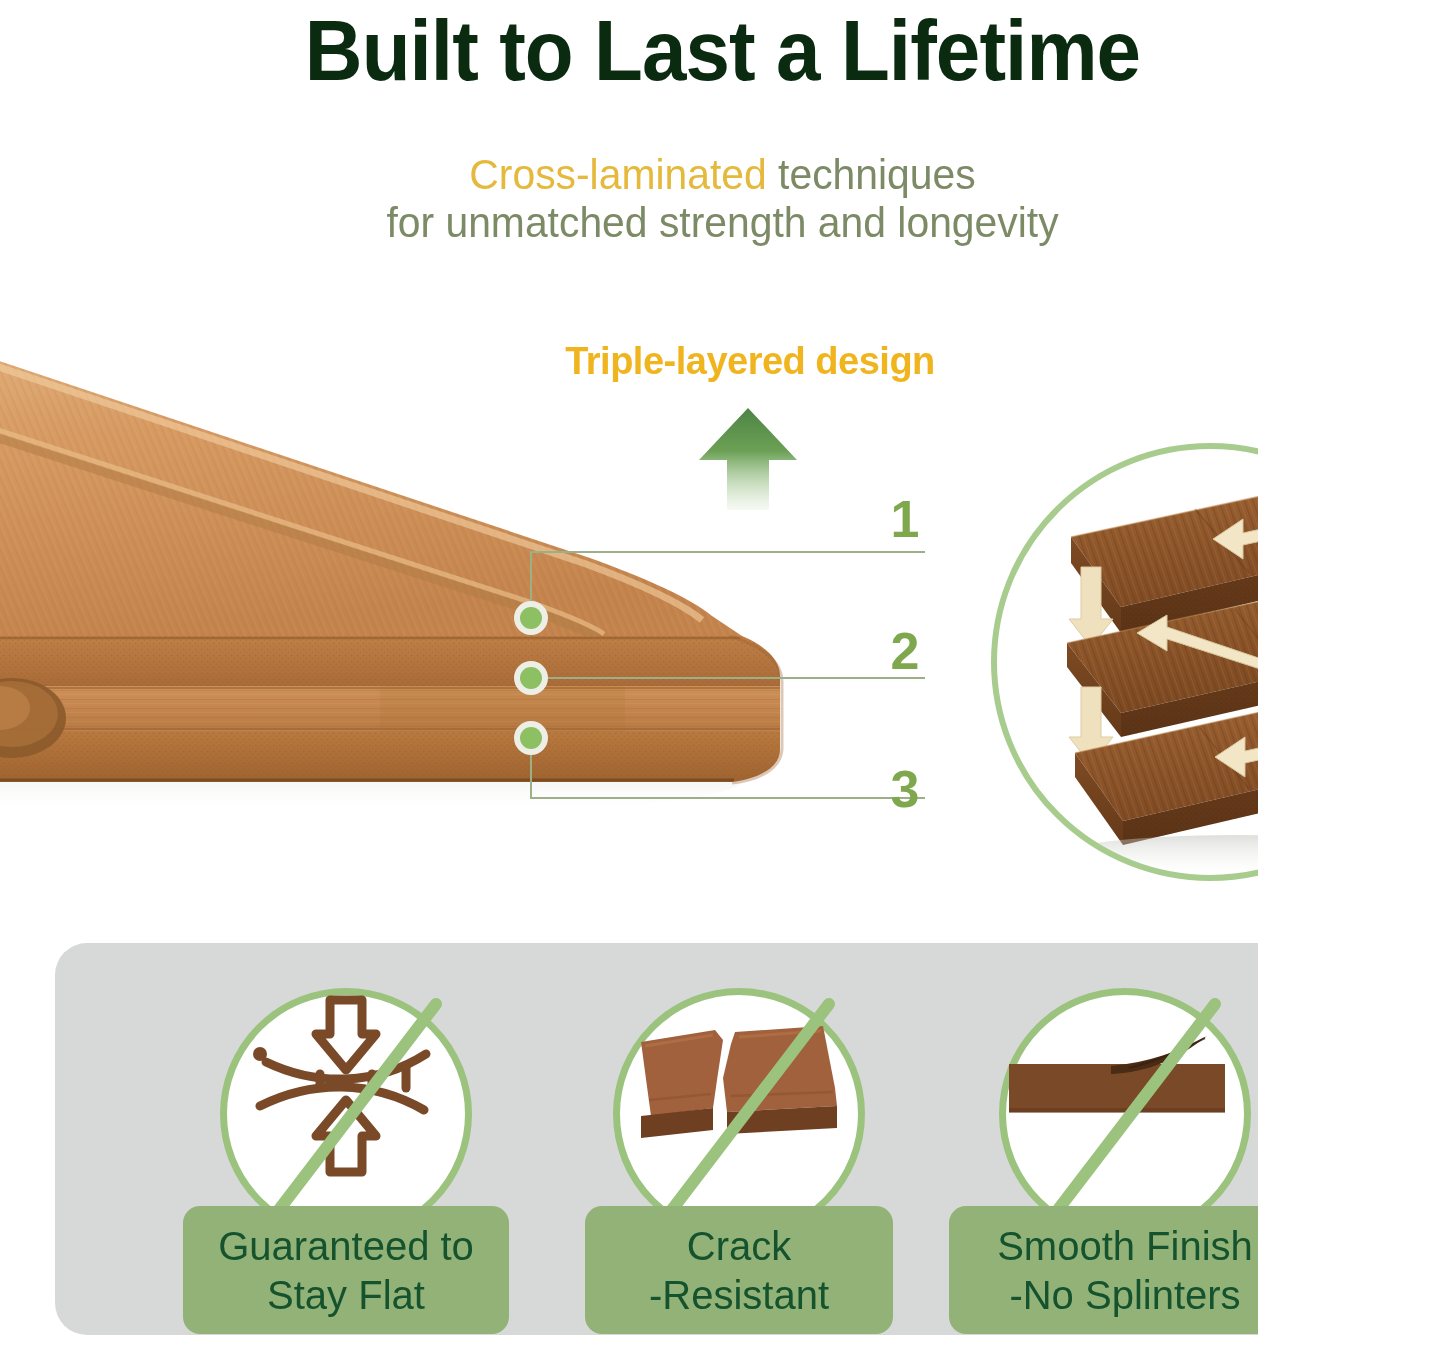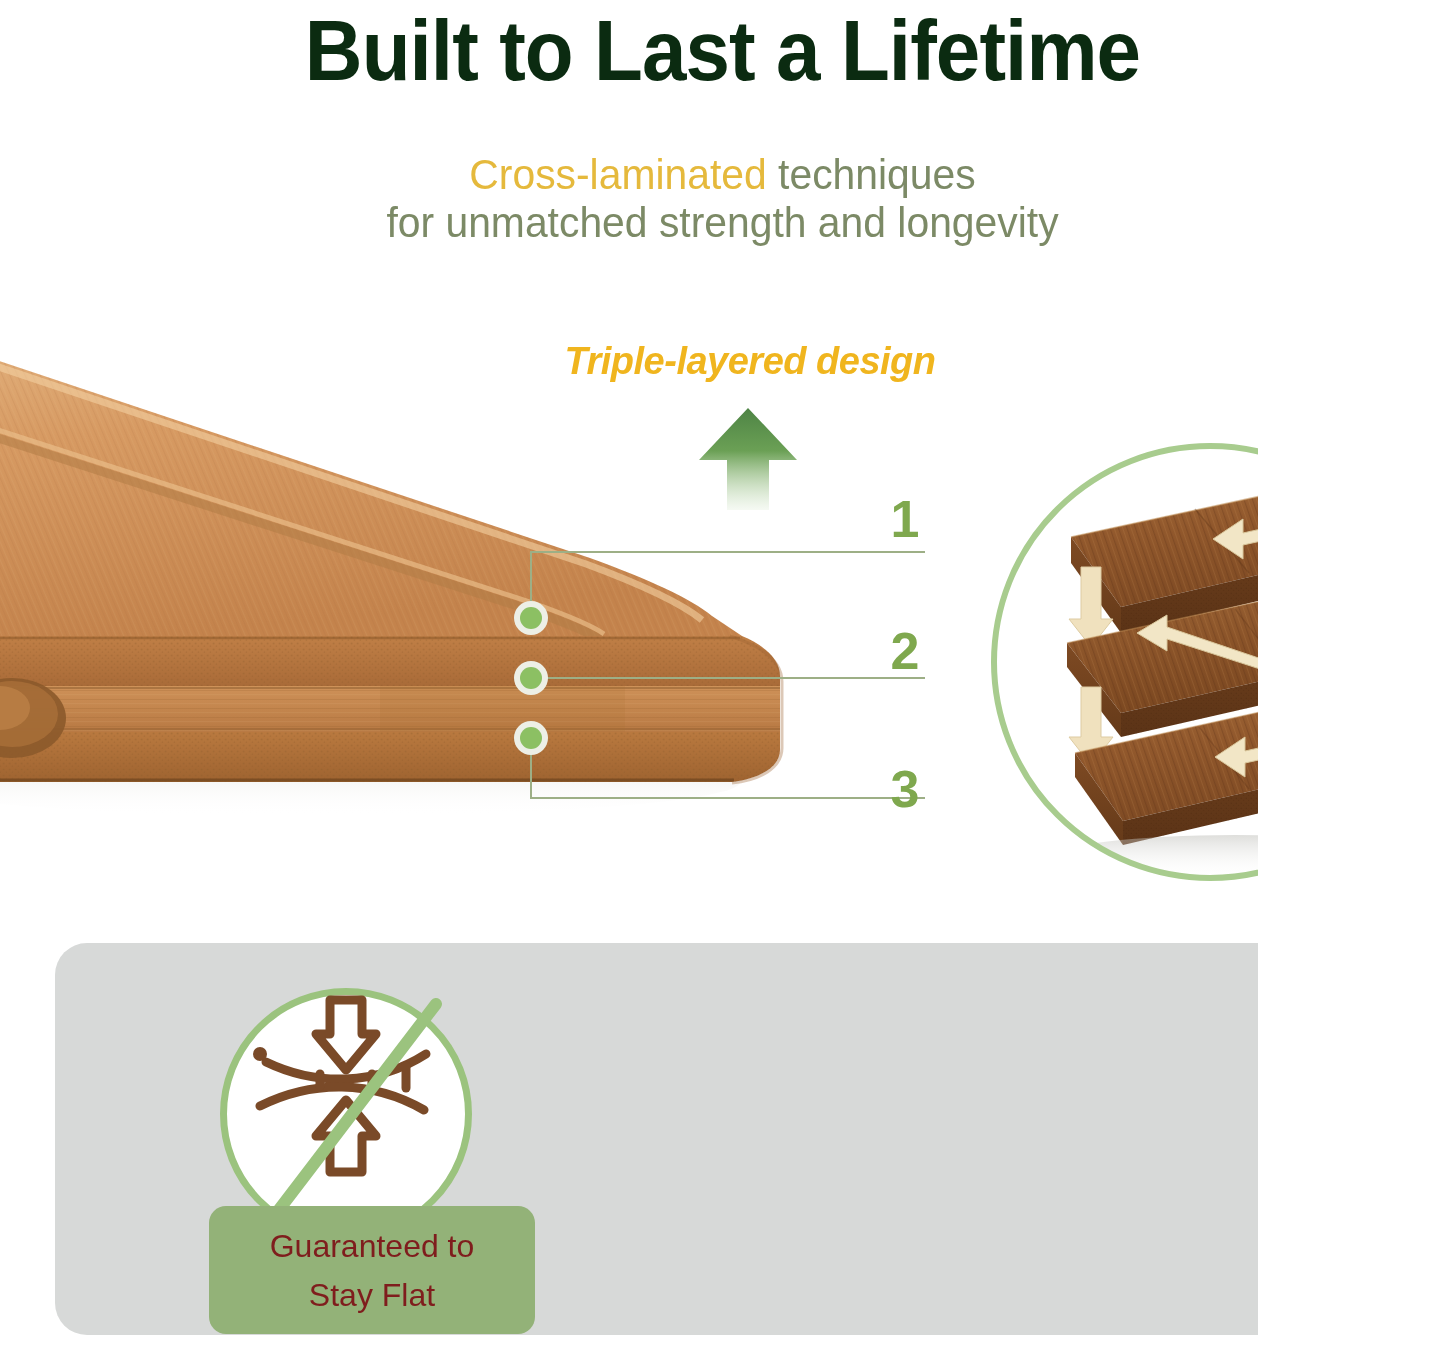--- a/index.html
+++ b/index.html
@@ -27,21 +27,21 @@
     transform:scaleX(0.95);transform-origin:50% 50%;
   }
   .sub1{top:148px;}
   .sub2{top:196px;}
   .hl-yellow{color:#E5B93C;}
 
   
   .tl-title{
     position:absolute;left:470px;top:338px;width:560px;text-align:center;
     font-size:38px;line-height:46px;font-weight:bold;color:#F0B51E;
-    white-space:nowrap;letter-spacing:-0.5px;font-style:italic;
+    white-space:nowrap;letter-spacing:-0.5px;
   }
 
   
   .board-wrap{position:absolute;left:-10px;top:330px;width:860px;height:500px;}
   .board-wrap svg{display:block;}
 
   
   .arrow-up{position:absolute;left:693px;top:404px;width:110px;height:108px;}
   .leaders{position:absolute;left:500px;top:400px;width:460px;height:430px;}
   .cnum{
@@ -65,24 +65,23 @@
     position:absolute;left:50%;transform:translateX(-50%);
     top:0;width:252px;height:252px;border-radius:50%;
     background:#ffffff;border:7px solid #9BC37E;box-sizing:border-box;
   }
   .badge .icon{position:absolute;left:50%;transform:translateX(-50%);top:0;width:252px;height:252px;}
   .badge .slash{position:absolute;left:50%;transform:translateX(-50%);top:-6px;width:272px;height:290px;}
   .badge .lbl{
     position:absolute;left:50%;transform:translateX(-50%);
     top:218px;width:308px;min-height:108px;
     background:#93B278;border-radius:17px;
-    color:#7f1d1d;font-size:32px;line-height:49px;
+    color:#14532d;font-size:40px;line-height:49px;
     text-align:center;padding:16px 6px 14px 6px;box-sizing:border-box;
     white-space:pre-line;
-    margin-left:26px;
   }
   .b1{left:146px;}
   .b1 .lbl{width:326px;}
   .b2{left:539px;}
   .b2 .lbl{width:308px;}
   .b3{left:925px;}
   .b3 .lbl{width:352px;}
 </style>
 </head>
 <body>
@@ -345,15 +344,61 @@
     </div>
     <div class="slash">
       <svg width="272" height="290" viewBox="0 0 272 290">
         <line x1="226" y1="22" x2="52" y2="250" stroke="#9BC37E" stroke-width="12" stroke-linecap="round"></line>
       </svg>
     </div>
     <div class="lbl">Guaranteed to
 Stay  Flat</div>
   </div>
 
-
+  <div class="badge b2">
+    <div class="ring"></div>
+    <div class="icon">
+      <svg width="252" height="252" viewBox="0 0 252 252">
+
+        <path d="M 28 54 L 102 42 L 110 52 L 104 92 L 100 120 L 38 128 Z" fill="#A0613C"></path>
+        <path d="M 28 128 L 100 120 L 100 142 L 28 150 Z" fill="#6F3F22"></path>
+
+        <path d="M 122 44 L 210 38 L 222 100 L 224 118 L 114 124 L 110 90 L 118 56 Z" fill="#A0613C"></path>
+        <path d="M 114 124 L 224 118 L 224 140 L 114 146 Z" fill="#6F3F22"></path>
+
+        <path d="M 32 58 L 100 47" stroke="#B57249" stroke-width="3" opacity="0.7" fill="none"></path>
+        <path d="M 126 49 L 208 43" stroke="#B57249" stroke-width="3" opacity="0.7" fill="none"></path>
+        <path d="M 36 112 L 98 106" stroke="#8C5130" stroke-width="2.5" opacity="0.6" fill="none"></path>
+        <path d="M 118 108 L 220 104" stroke="#8C5130" stroke-width="2.5" opacity="0.6" fill="none"></path>
+      </svg>
+    </div>
+    <div class="slash">
+      <svg width="272" height="290" viewBox="0 0 272 290">
+        <line x1="226" y1="22" x2="52" y2="250" stroke="#9BC37E" stroke-width="12" stroke-linecap="round"></line>
+      </svg>
+    </div>
+    <div class="lbl">Crack
+-Resistant</div>
+  </div>
+
+  <div class="badge b3">
+    <div class="ring"></div>
+    <div class="icon">
+      <svg width="252" height="252" viewBox="0 0 252 252">
+
+        <rect x="10" y="76" width="216" height="48" fill="#7A4A28"></rect>
+
+        <path d="M 112 78 C 150 74 180 64 208 48 C 180 70 152 84 112 86 Z" fill="#4A2B14"></path>
+        <path d="M 130 80 C 162 72 186 60 206 50" stroke="#3A2110" stroke-width="2" fill="none" opacity="0.8"></path>
+
+        <rect x="10" y="120" width="216" height="5" fill="#5F3719" opacity="0.55"></rect>
+      </svg>
+    </div>
+    <div class="slash">
+      <svg width="272" height="290" viewBox="0 0 272 290">
+        <line x1="226" y1="22" x2="52" y2="250" stroke="#9BC37E" stroke-width="12" stroke-linecap="round"></line>
+      </svg>
+    </div>
+    <div class="lbl">Smooth Finish
+-No Splinters</div>
+  </div>
 
 </div>
 
 </body></html>

